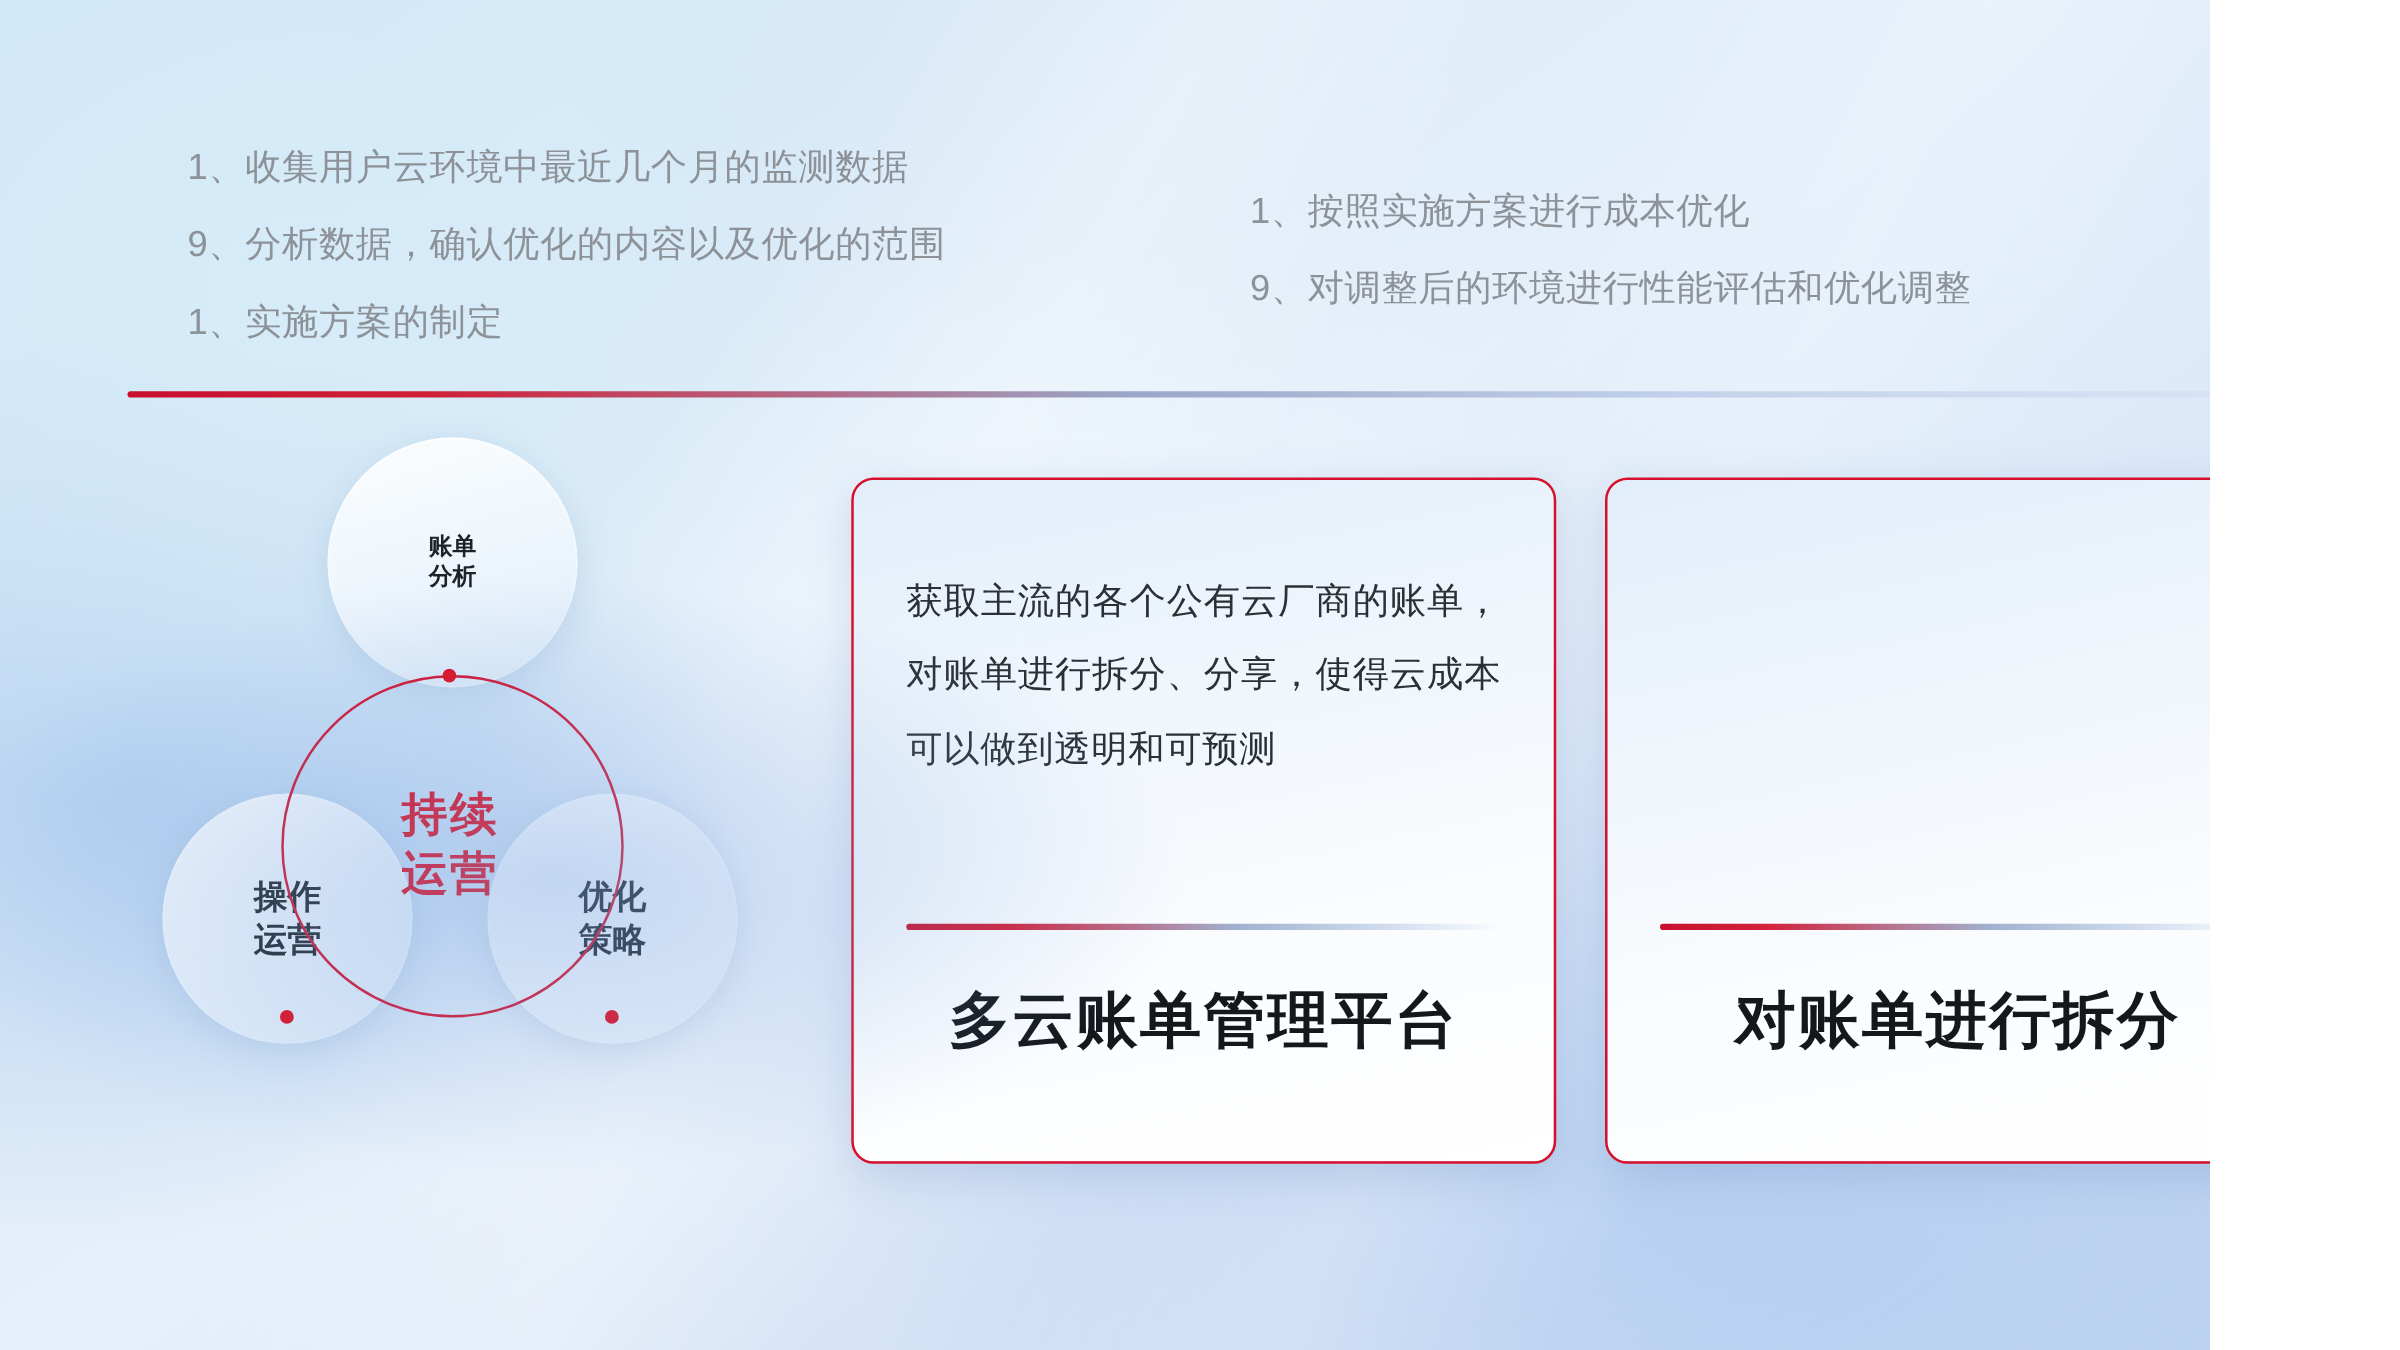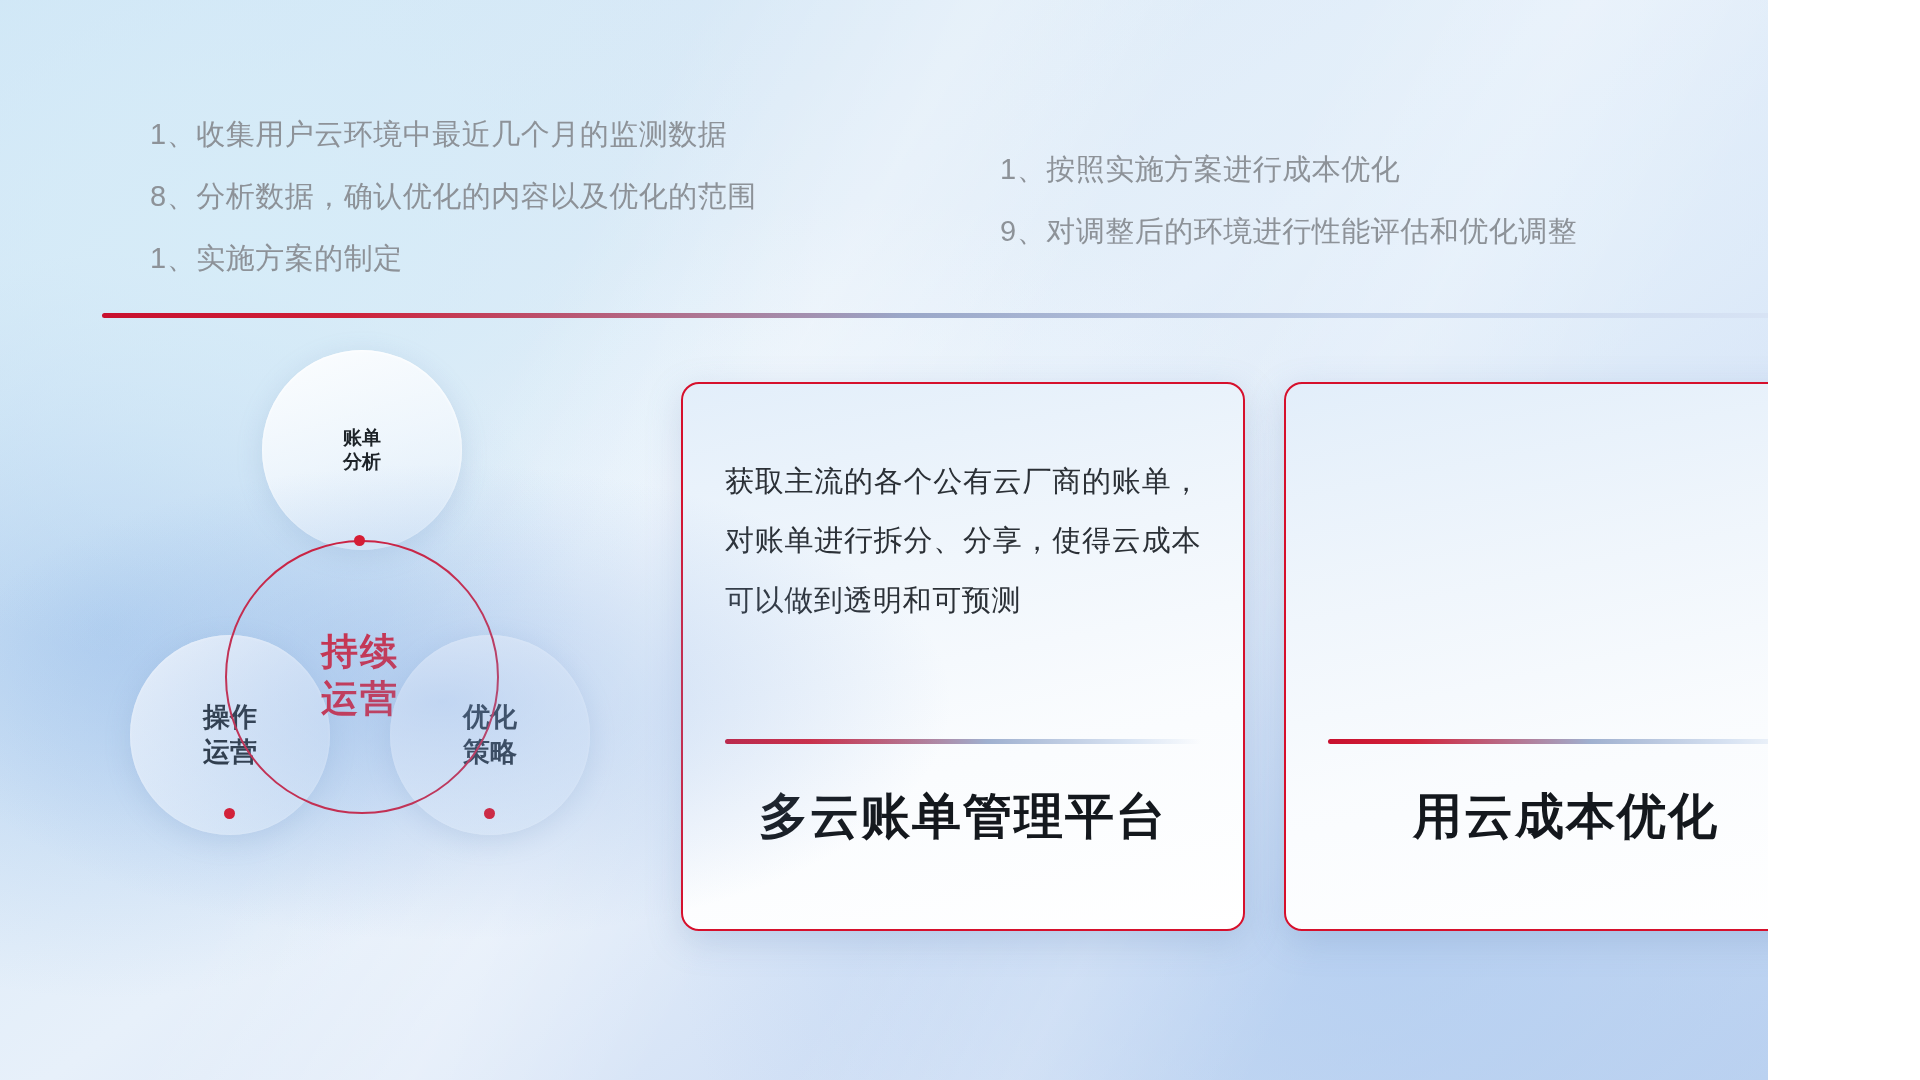--- a/index.html
+++ b/index.html
@@ -181,21 +181,21 @@
     letter-spacing: 2px;
   }
 </style>
 </head>
 <body>
 
 <div id="slide">
 
   <div class="bullets" id="bullets-left">
     <div class="line">1、收集用户云环境中最近几个月的监测数据</div>
-    <div class="line">8、分析数据，确认优化的内容以及优化的范围</div>
+    <div class="line">9、分析数据，确认优化的内容以及优化的范围</div>
     <div class="line">1、实施方案的制定</div>
   </div>
 
   <div class="bullets" id="bullets-right">
     <div class="line">1、按照实施方案进行成本优化</div>
     <div class="line">9、对调整后的环境进行性能评估和优化调整</div>
   </div>
 
   <div id="divider"></div>
 
@@ -221,16 +221,16 @@
   </div>
 
   <div class="card" id="card-1">
     <div class="card-body">获取主流的各个公有云厂商的账单，对账单进行拆分、分享，使得云成本可以做到透明和可预测</div>
     <div class="card-rule"></div>
     <div class="card-title">多云账单管理平台</div>
   </div>
 
   <div class="card" id="card-2">
     <div class="card-rule"></div>
-    <div class="card-title">用云成本优化</div>
+    <div class="card-title">对账单进行拆分</div>
   </div>
 
 </div>
 
 </body></html>

